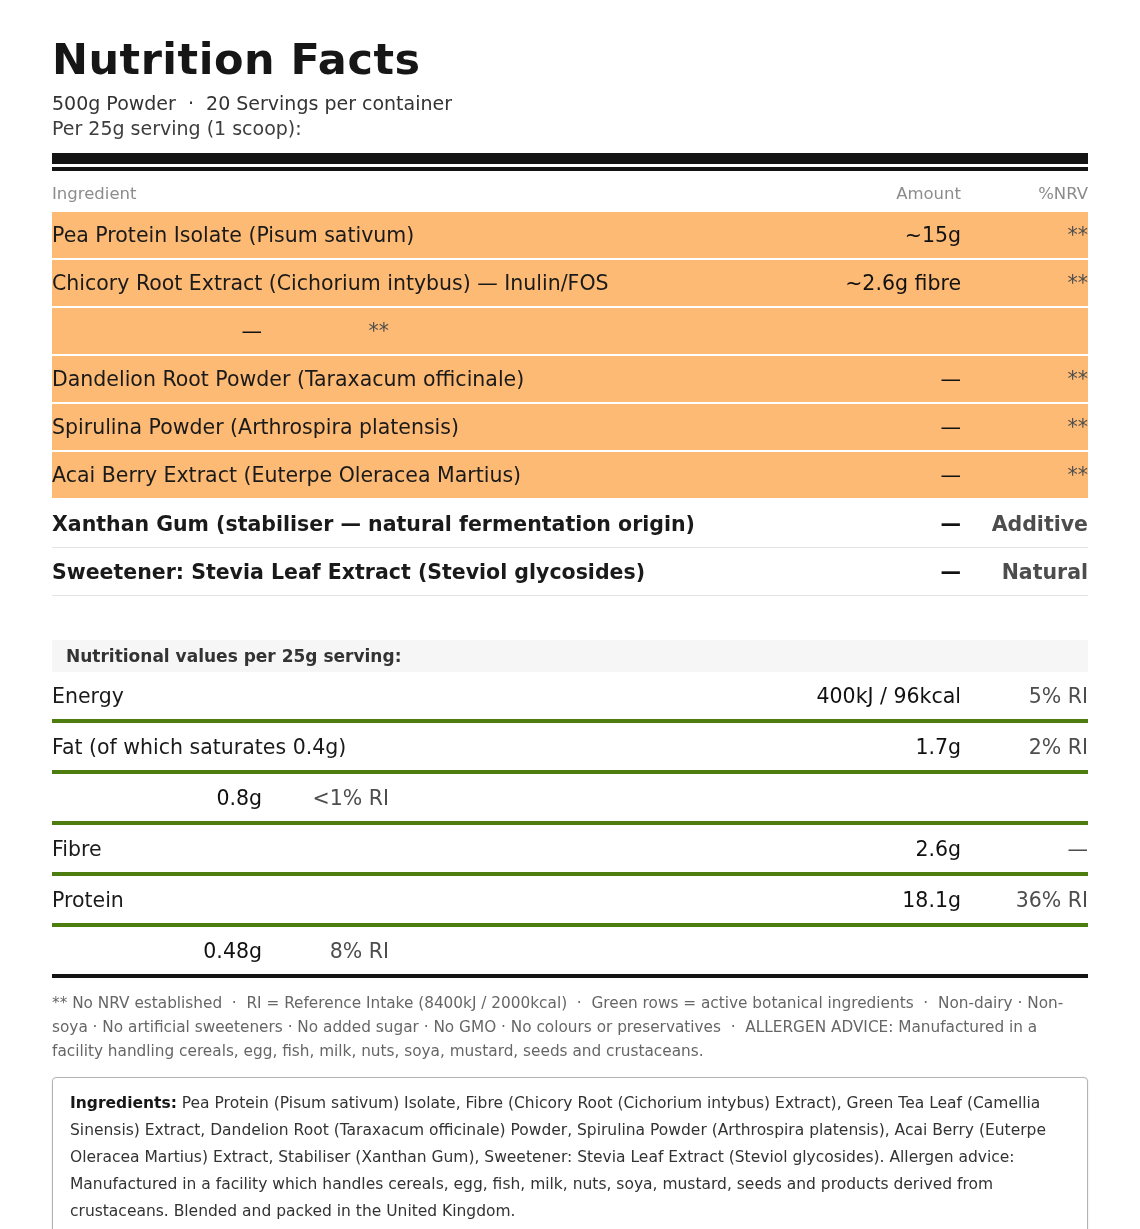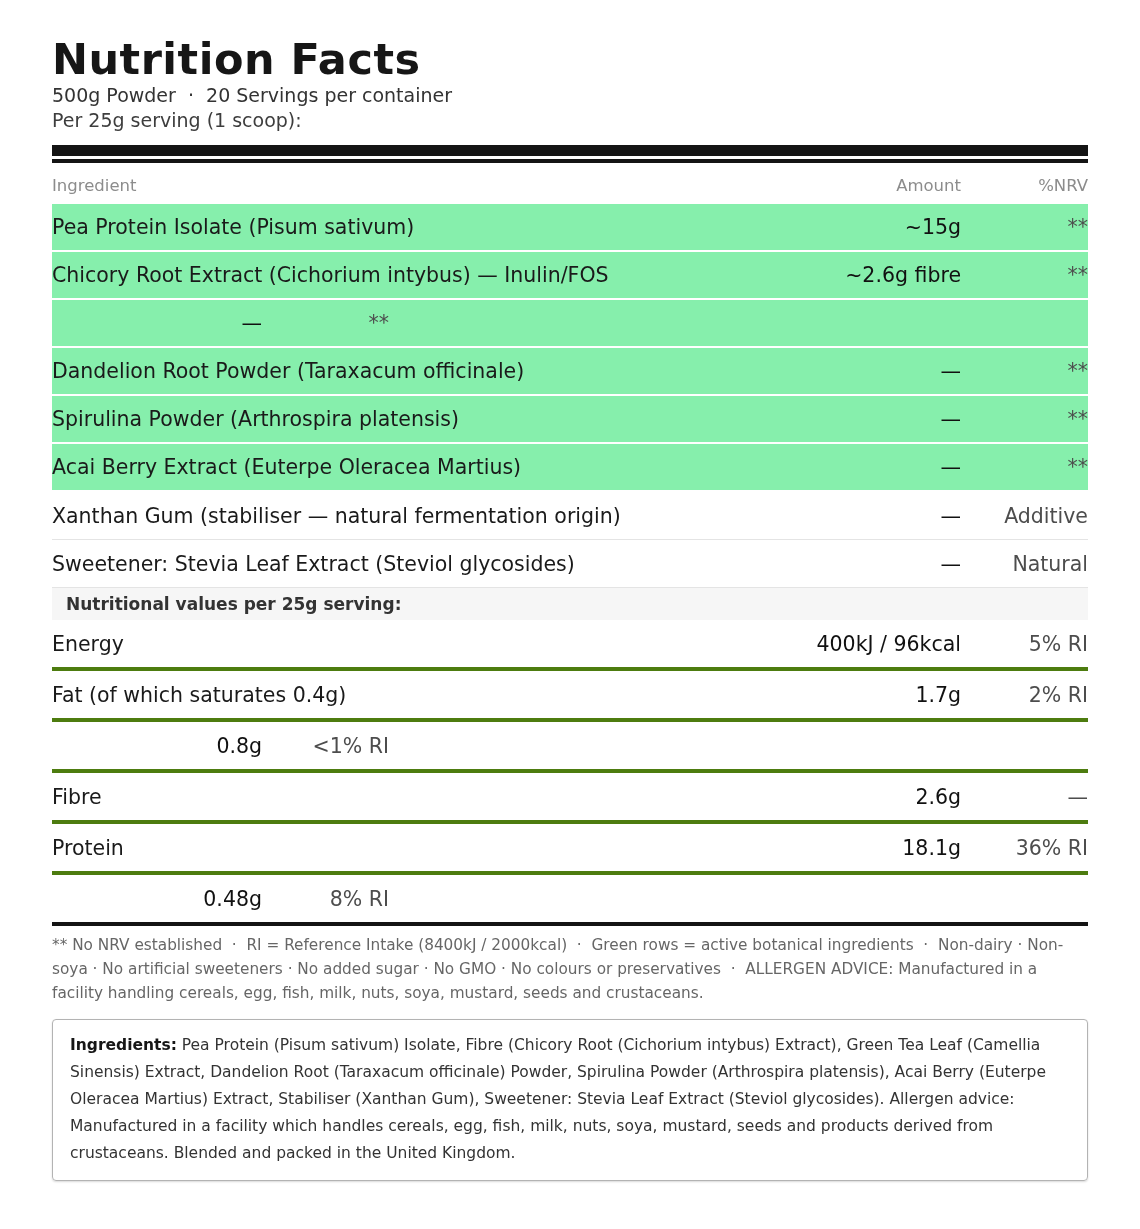--- a/index.html
+++ b/index.html
@@ -20,21 +20,21 @@
   .title {
     margin: 0;
     padding-top: 36px;
     font-size: 43px;
     line-height: 1.08;
     font-weight: bold;
     letter-spacing: 0.5px;
     color: #161616;
   }
   .subtitle {
-    margin-top: 1px;
+    margin-top: 9px;
     font-size: 19px;
     line-height: 25px;
     color: #333333;
     white-space: pre-wrap;
   }
   .serving-line {
     font-size: 19px;
     line-height: 25px;
     color: #3d3d3d;
   }
@@ -49,26 +49,27 @@
     font-size: 16.5px;
     color: #8c8c8c;
   }
   .row {
     display: flex;
     align-items: center;
     height: 46px;
     font-size: 20.5px;
   }
   .row.green {
-    background: #86efac;
+    background: #fdba74;
     border-bottom: 2px solid #ffffff;
   }
   .row.plain {
     border-bottom: 1px solid #e4e4e4;
     height: 47px;
+    font-weight: bold;
   }
   .row.nutrient {
     border-bottom: 4px solid #4d7c0f;
     height: 47px;
   }
   .row.nutrient.last {
     border-bottom: none;
   }
   .c-name   { flex: 1; text-align: left; color: #1a1a1a; }
   .c-amount { width: 210px; text-align: right; color: #111111; }
@@ -77,24 +78,25 @@
   .section-header {
     background: #f6f6f6;
     padding: 6px 14px;
     box-sizing: border-box;
     height: 32px;
     display: flex;
     align-items: center;
     font-size: 17px;
     font-weight: bold;
     color: #333333;
+    margin-top: 44px;
   }
   
   .footnote {
-    margin: 7px 0 0 0;
+    margin: 13px 0 0 0;
     font-size: 15.3px;
     line-height: 24px;
     color: #666666;
     white-space: pre-wrap;
   }
   
   .ingredients-box {
     margin-top: 14px;
     border: 1px solid #b3b3b3;
     border-radius: 4px;

